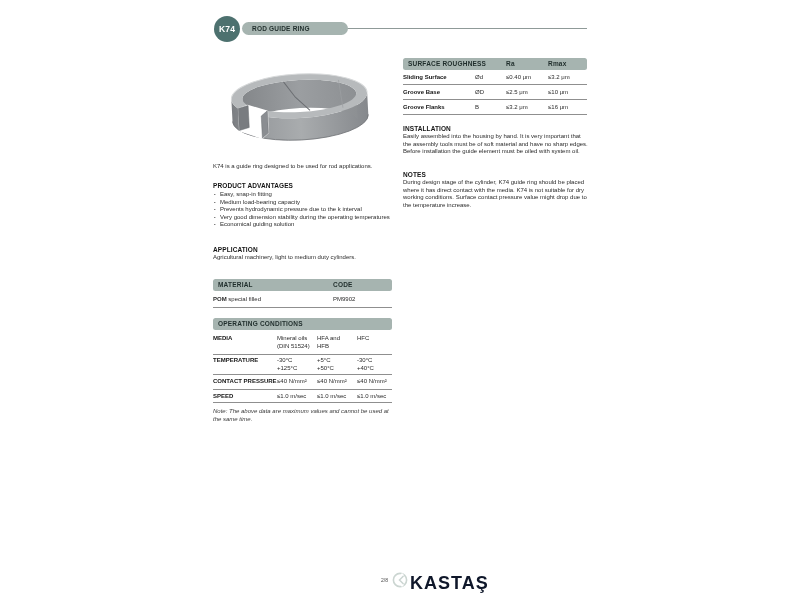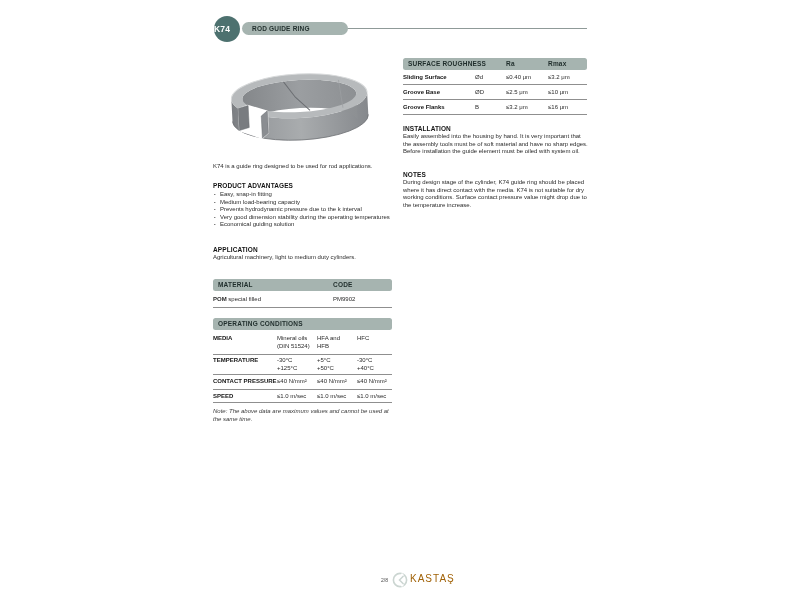--- a/index.html
+++ b/index.html
@@ -5,21 +5,21 @@
   html,body{margin:0;padding:0;}
   body{
     width:800px;height:600px;position:relative;background:#ffffff;
     font-family:"Liberation Sans", sans-serif;color:#2b2b2b;overflow:hidden;
   }
   .abs{position:absolute;}
   
   .badge{
     left:214px;top:16px;width:26px;height:26px;border-radius:50%;
     background:#4d716f;color:#ffffff;font-weight:bold;font-size:8.5px;
-    line-height:26px;text-align:left;letter-spacing:.2px;
+    line-height:26px;text-align:center;letter-spacing:.2px;
   }
   .title-rule{left:340px;top:28px;width:247px;height:1px;background:#8f9a98;}
   .title-pill{
     left:242px;top:22px;width:106px;height:13px;background:#a6b4b0;border-radius:7px;
     color:#1f2d2b;font-weight:bold;font-size:6.5px;line-height:13px;
     padding-left:10px;box-sizing:border-box;letter-spacing:.2px;
   }
   
   .bar{
     background:#a6b4b0;height:12px;border-radius:2.5px;color:#1f2d2b;
@@ -43,21 +43,21 @@
   .sr-row .c2{position:absolute;left:103px;top:0;}
   .sr-row .c3{position:absolute;left:145px;top:0;}
   .oc-row{position:absolute;left:213px;width:179px;border-bottom:1px solid #8f8f8f;box-sizing:border-box;font-size:6px;line-height:7.5px;}
   .oc-row .lab{position:absolute;left:0;top:1px;font-weight:bold;color:#141414;}
   .oc-row .g1{position:absolute;left:64px;top:1px;}
   .oc-row .g2{position:absolute;left:104px;top:1px;}
   .oc-row .g3{position:absolute;left:144px;top:1px;}
   .oc-row .ln{display:block;}
   
   .pageno{left:381px;top:577px;font-size:5px;color:#4a4a4a;}
-  .brand-text{left:410px;top:573px;font-size:10px;font-weight:normal;color:#a16207;letter-spacing:1px;}
+  .brand-text{left:410px;top:573px;font-size:18px;font-weight:bold;color:#0f172a;letter-spacing:1px;}
 </style>
 </head>
 <body>
 
 <div class="abs title-rule"></div>
 <div class="abs title-pill">ROD GUIDE RING</div>
 <div class="abs badge">K74</div>
 
 <div class="abs" style="left:226px;top:66px;width:148px;height:88px;transform:rotate(-3deg);">
   <svg width="148" height="88" viewBox="0 0 148 88">

